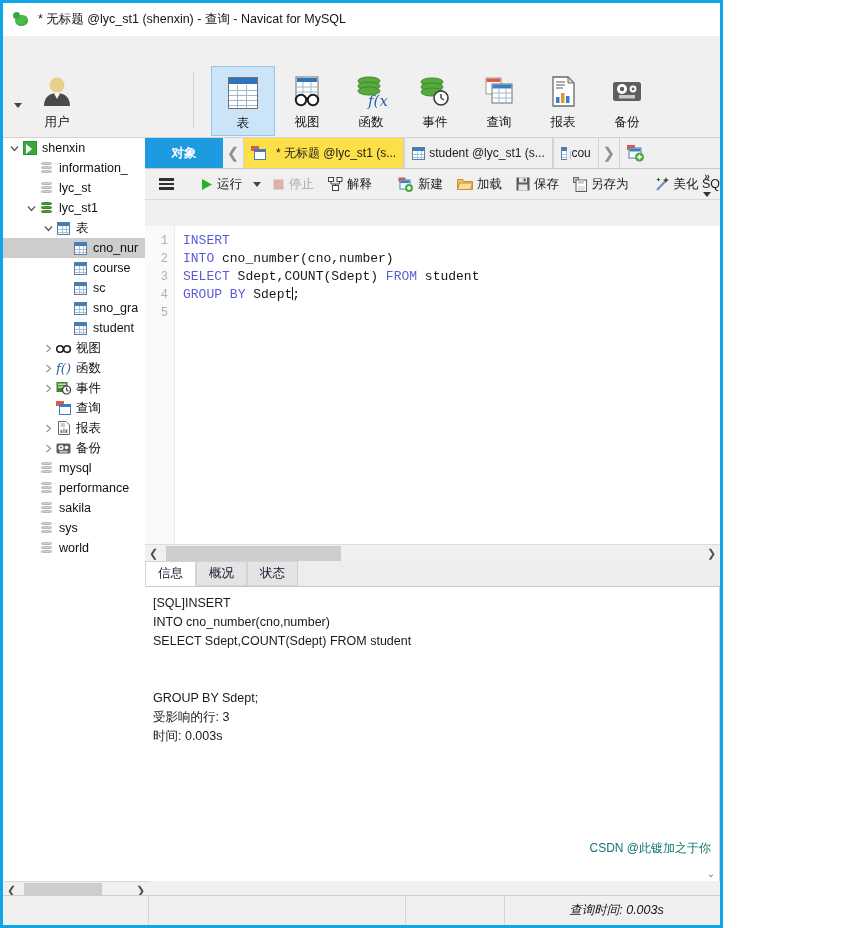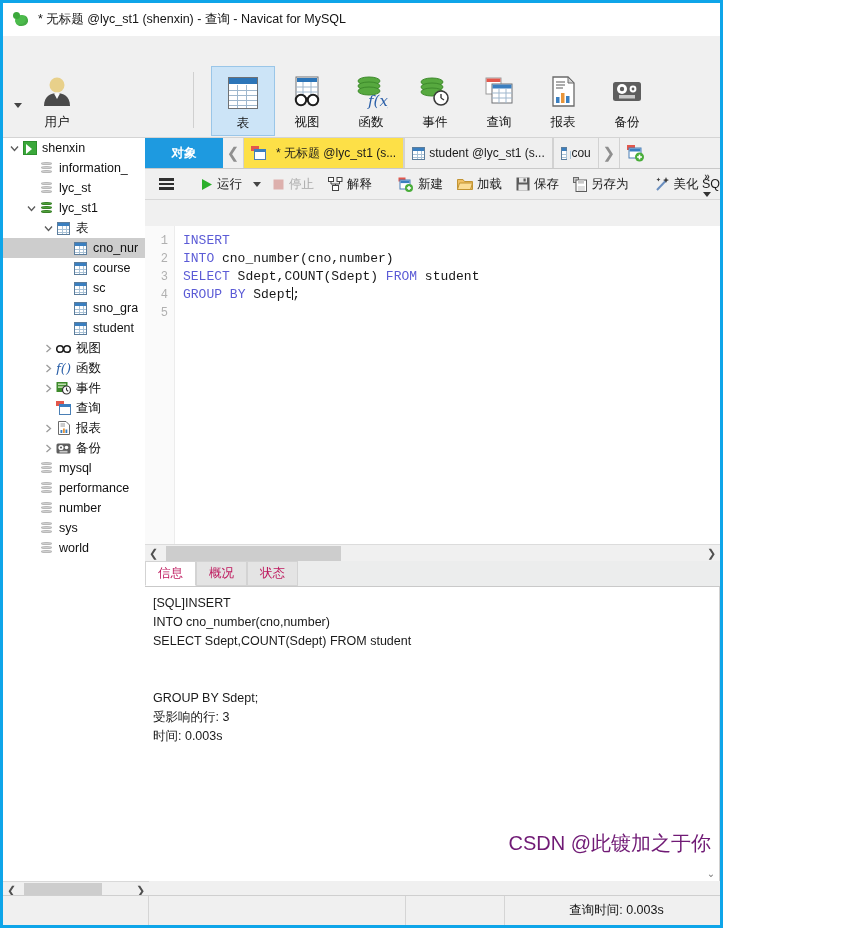--- a/index.html
+++ b/index.html
@@ -247,21 +247,21 @@
   }
   .hscroll .track { flex: 1; height: 17px; background: #f0f0f0; position: relative; }
   .hscroll .thumb { position: absolute; top: 1px; height: 15px; background: #cdcdcd; }
 
   
   .rtabs {
     position: absolute; left: 0; top: 423px; right: 0; height: 26px;
     background: #eceded; display: flex; align-items: flex-end; border-bottom: 1px solid #c9c9c9;
   }
   .rtab {
-    height: 25px; padding: 0 12px; font-size: 12.5px; color: #be185d;
+    height: 25px; padding: 0 12px; font-size: 12.5px; color: #0f172a;
     display: flex; align-items: center; border: 1px solid #d3d3d3; background: #e4e4e4;
   }
   .rtab.active { background: #ffffff; border-bottom-color: #fff; position: relative; z-index: 2; }
 
   .rpanel {
     position: absolute; left: 0; top: 449px; right: 0; bottom: 0;
     background: #ffffff; border-right: 1px solid #d0d0d0;
   }
   .rlog {
     padding: 7px 0 0 8px; font-size: 12.5px; line-height: 19px; color: #1a1a1a;
@@ -270,37 +270,37 @@
   .rpanel-vscroll {
     position: absolute; right: 0; top: 0; bottom: 0; width: 16px; background: #fff;
   }
   .rpanel-vscroll .dn {
     position: absolute; bottom: 0; left: 0; width: 16px; height: 16px;
     display: flex; align-items: center; justify-content: center; color: #7a7a7a; font-size: 10px;
   }
 
   .watermark {
     position: absolute; right: 8px; bottom: 24px;
-    font-size: 20px; color: #701a75; white-space: nowrap;
+    font-size: 12px; color: #0f766e; white-space: nowrap;
     font-family: "Liberation Sans", sans-serif;
   }
 
   
   .tree-hscroll {
     position: absolute; left: 0; top: 878px; width: 146px; height: 18px;
     background: #f0f0f0; display: flex; align-items: center; border-top: 1px solid #d9d9d9;
   }
 
   
   .statusbar {
     position: absolute; left: 0; bottom: 0; width: 865px; height: 30px;
     background: #f0f0f0; border-top: 1px solid #cfcfcf;
     display: flex; align-items: center;
   }
-  .sb-cell { height: 30px; border-right: 1px solid #d5d5d5; }
+  .sb-cell { height: 30px; border-right: 1px solid #d5d5d5; font-style: italic; }
   .sb-time {
     display: flex; align-items: center; justify-content: center;
     font-size: 12.5px; color: #151515;
   }
 </style>
 </head>
 <body>
 
 <div id="app">
 
@@ -734,21 +734,21 @@
       <div class="tree-row">
         <span style="width:21px;flex:none"></span>
         <span class="arrow"></span>
         <span class="tico">
           <span class="mini-db grey">
             <i style="top:0"></i>
             <i style="top:4px"></i>
             <i style="top:8px"></i>
           </span>
         </span>
-        <span class="tlabel">number</span>
+        <span class="tlabel">sakila</span>
       </div>
       <div class="tree-row">
         <span style="width:21px;flex:none"></span>
         <span class="arrow"></span>
         <span class="tico">
           <span class="mini-db grey">
             <i style="top:0"></i>
             <i style="top:4px"></i>
             <i style="top:8px"></i>
           </span>

